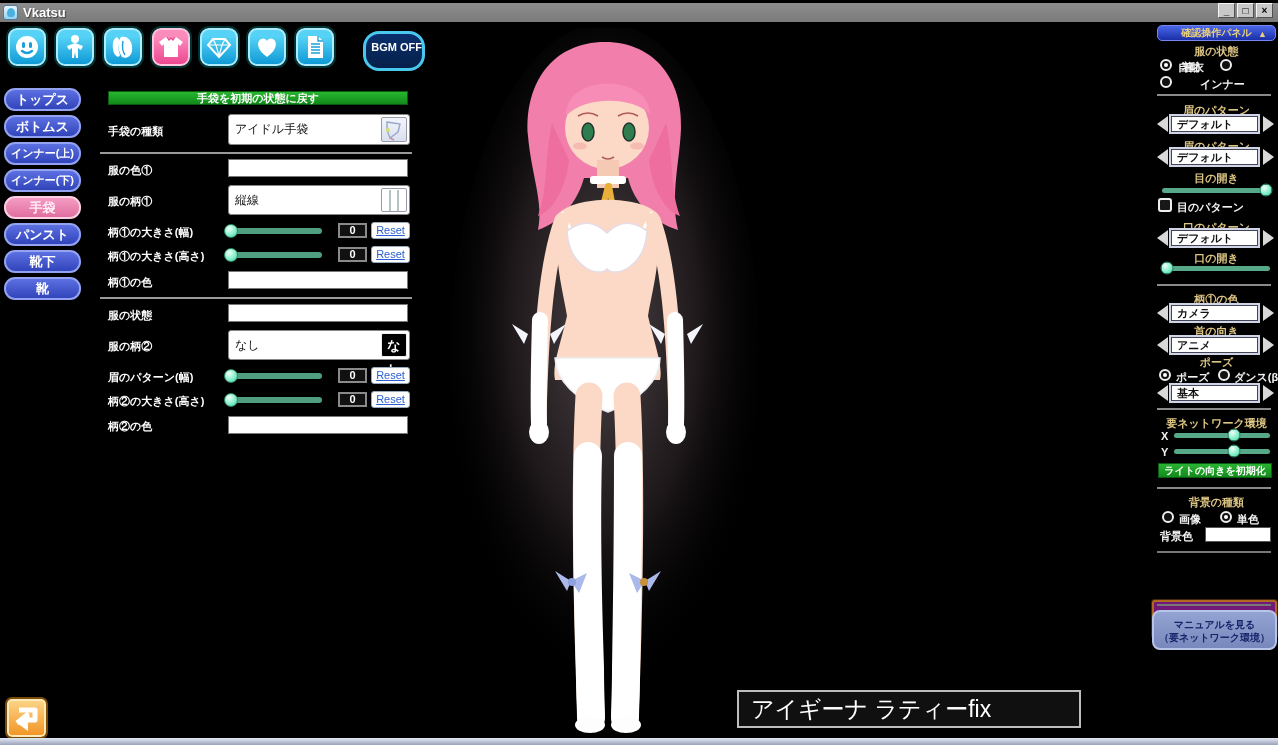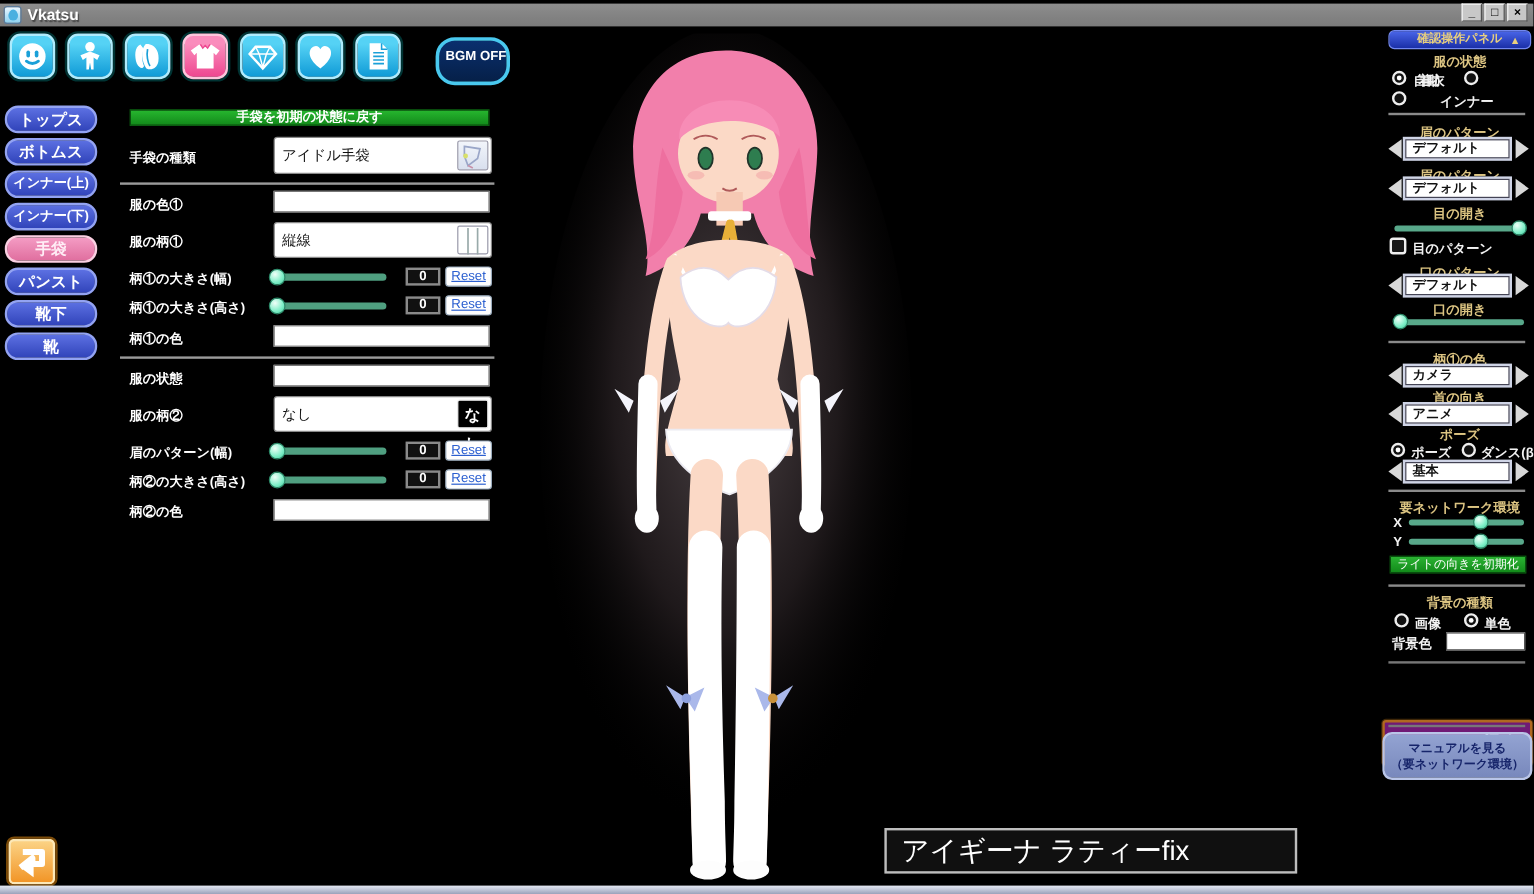--- a/index.html
+++ b/index.html
@@ -70,21 +70,21 @@
   .arrow-l, .arrow-r { position:absolute; width:0; height:0; border-top:8px solid transparent; border-bottom:8px solid transparent; }
   .arrow-l { border-right:11px solid #d8d8d8; }
   .arrow-r { border-left:11px solid #d8d8d8; }
   .rp-slider { position:absolute; height:12px; }
   .rp-slider .track { position:absolute; left:0; right:0; top:4px; height:5px; background:#58a88a; border-radius:3px; }
   .rp-slider .knob { position:absolute; top:6px; width:13px; height:13px; border-radius:50%;
     background:radial-gradient(circle at 35% 30%, #f0fff8, #7beec6 60%, #47c29a); border:1px solid #2e8a6a; transform:translate(-50%,-50%); }
   .checkbox { position:absolute; width:14px; height:14px; background:#181818; border:2px solid #eee; border-radius:3px; }
   .greenbtn { position:absolute; left:1158px; top:463px; width:114px; height:15px;
     background:linear-gradient(#2ab332,#128a1a); border:1px solid #0a5c10; color:#fff;
-    font-weight:normal; font-size:10px; text-align:center; line-height:13px; }
+    font-weight:bold; font-size:10px; text-align:center; line-height:13px; }
   .bgswatch { position:absolute; left:1205px; top:527px; width:66px; height:15px; background:#fff; border:1px solid #555; }
   .vroom { position:absolute; left:1152px; top:560px; width:125px; height:38px; background:#701a75;
     border:2px solid #b06820; box-shadow:0 0 0 1px #402808; border-radius:3px;
     color:#fff; font-weight:bold; font-size:15px; text-align:center; line-height:34px;margin-top:40px; }
   .manual { position:absolute; left:1152px; top:610px; width:125px; height:40px;
     background:linear-gradient(#93a3d2,#7888bc); border:2px solid #b9c5e8; border-radius:8px;
     color:#16246a; font-weight:bold; font-size:10px; text-align:center; padding-top:6px; line-height:13px; }
 
   
   .namebox { position:absolute; left:737px; top:690px; width:344px; height:38px; background:#101010;

